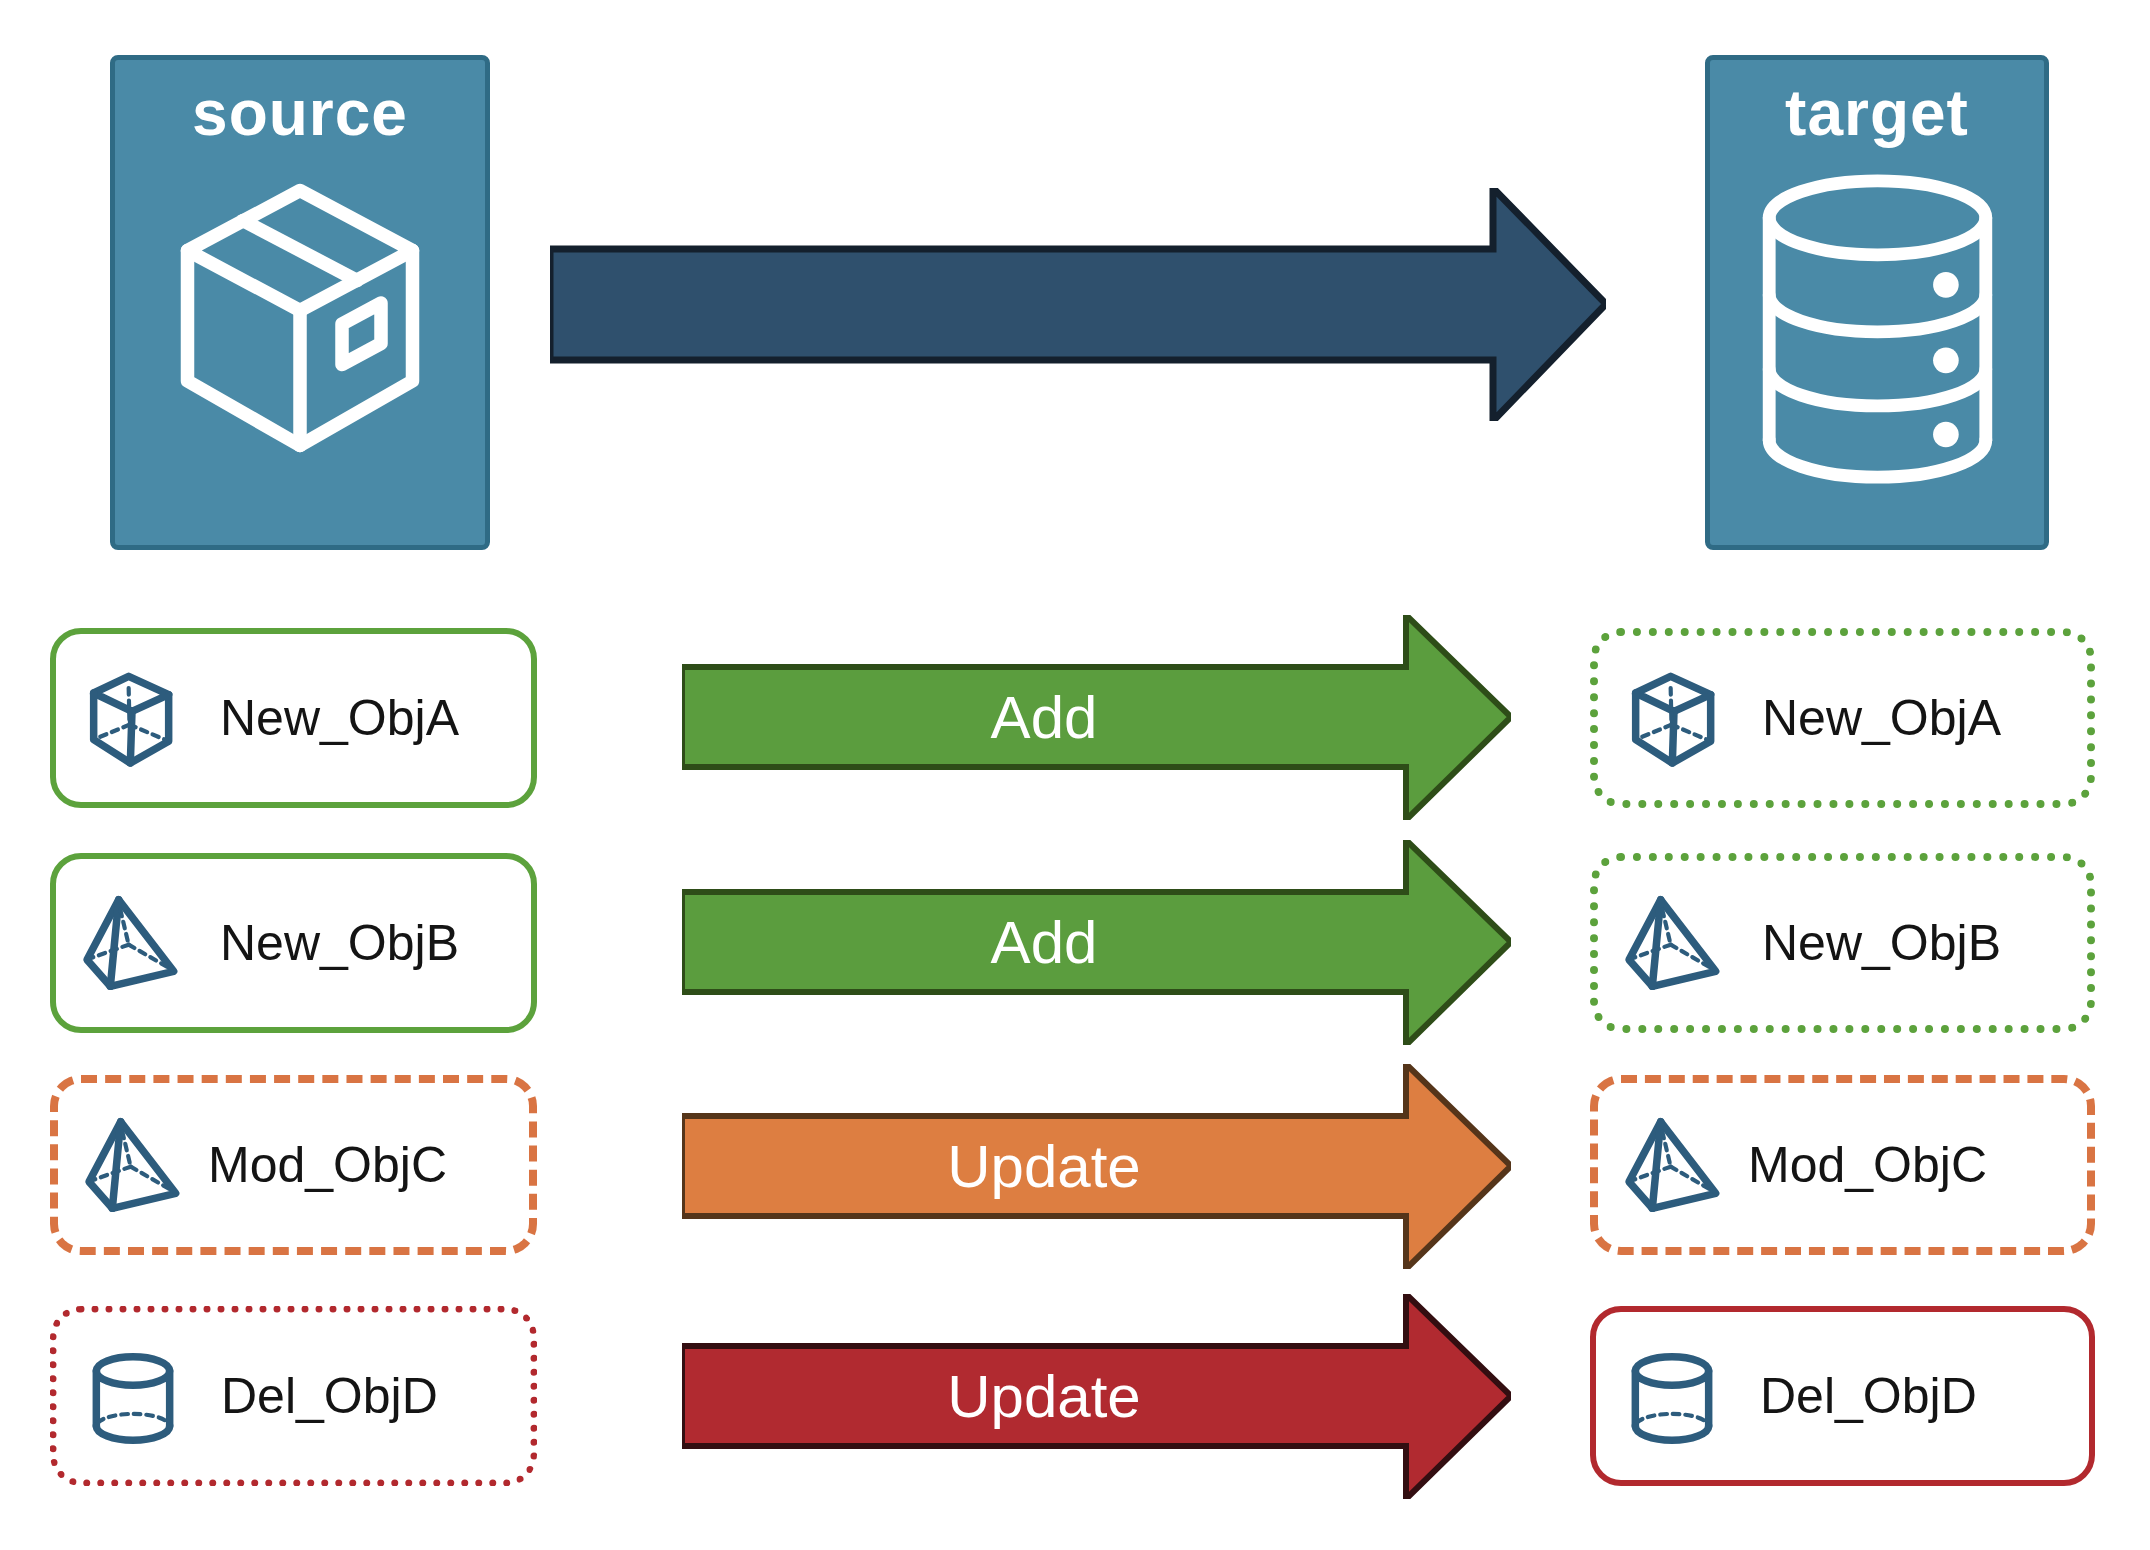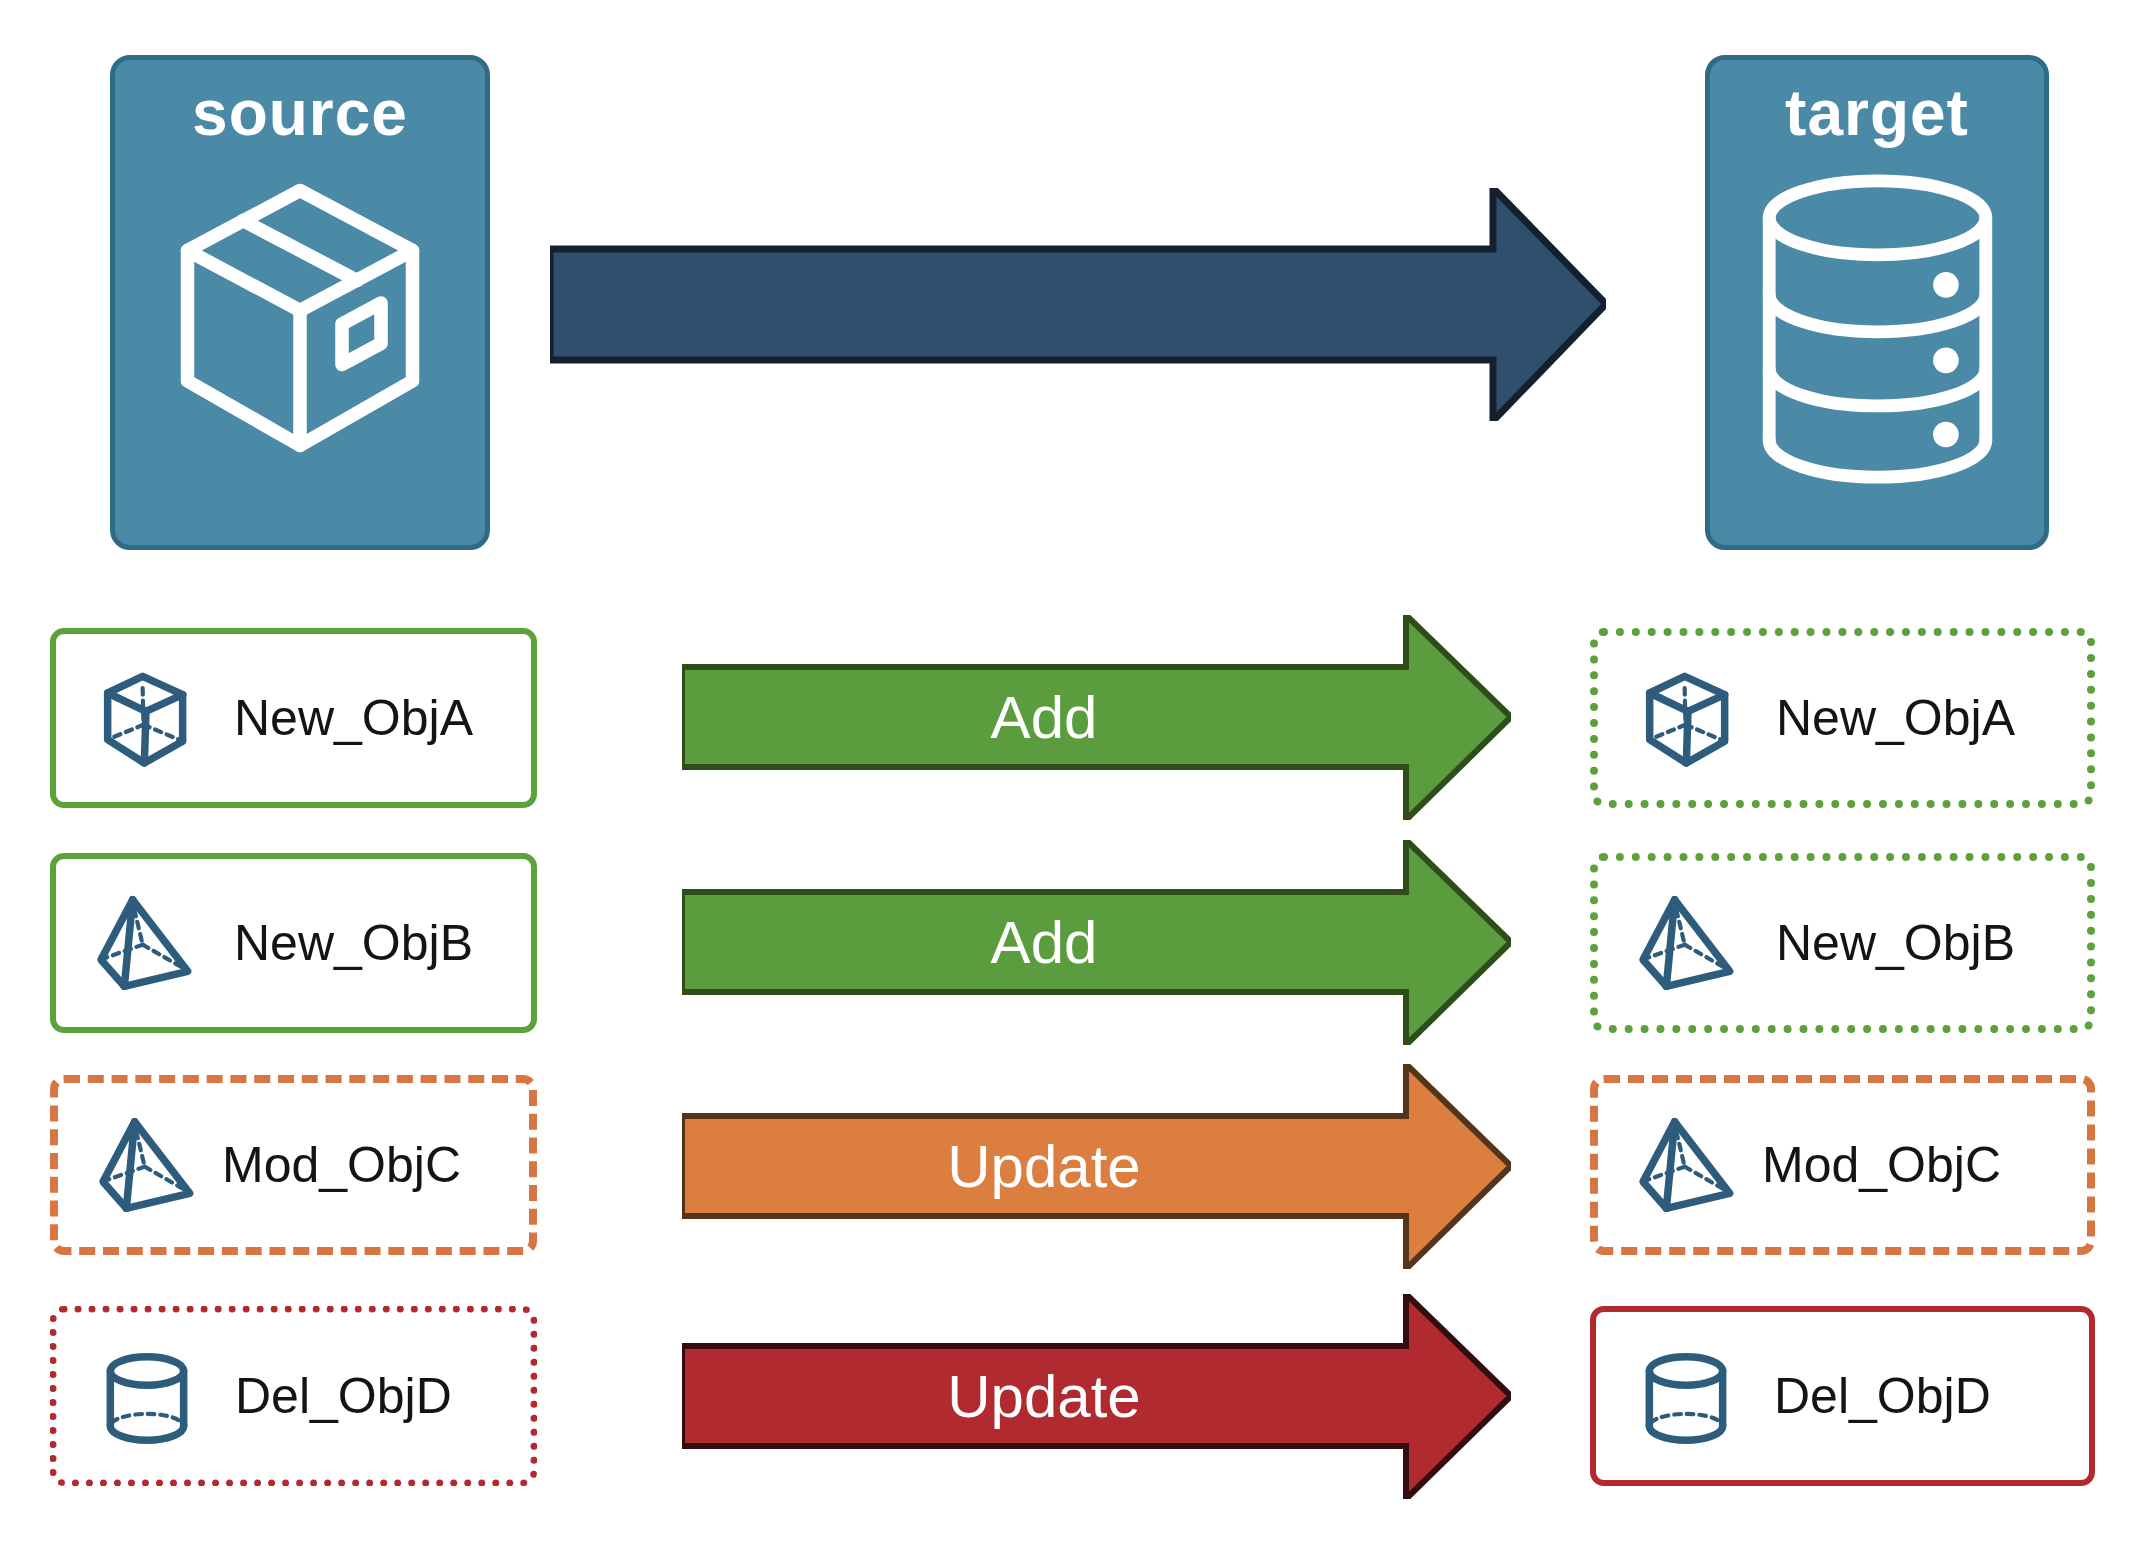--- a/index.html
+++ b/index.html
@@ -3,21 +3,21 @@
 <meta charset="utf-8">
 <style>
   html,body{margin:0;padding:0;background:#ffffff;}
   .stage{
     position:relative;width:2150px;height:1550px;background:#ffffff;
     font-family:"Liberation Sans",sans-serif;overflow:hidden;
   }
   
   .node{
     position:absolute;top:55px;width:380px;height:495px;box-sizing:border-box;
-    background:#4A8AA7;border:5px solid #2F6B85;border-radius:20px;
+    background:#4A8AA7;border:5px solid #2F6B85;border-radius:8px;
     display:flex;flex-direction:column;align-items:center;padding-top:16px;
   }
   .node-src{left:110px;}
   .node-tgt{left:1705px;width:344px;}
   .node-title{color:#ffffff;font-weight:bold;font-size:64px;letter-spacing:1px;}
   .node-icon{margin-top:18px;}
 
   
   .compare-arrow{position:absolute;left:550px;top:188px;width:1056px;height:233px;}
   .compare-label{
@@ -30,21 +30,21 @@
   .arrow{position:absolute;left:682px;width:829px;height:205px;}
   .arrow-label{
     position:absolute;left:682px;width:724px;height:101px;
     display:flex;align-items:center;justify-content:center;
     color:#ffffff;font-size:60px;
   }
 
   
   .card{
     position:absolute;height:180px;box-sizing:border-box;background:#ffffff;
-    border-radius:14px;display:flex;align-items:center;padding-left:40px;gap:38px;
+    border-radius:31px;display:flex;align-items:center;padding-left:26px;gap:38px;
   }
   .card.left{left:50px;width:487px;}
   .card.right{left:1590px;width:505px;}
   .b-solid-green {border:6px solid #5CA23C;}
   .b-dotted-green{border:8px dotted #5CA23C;}
   .b-dashed-orange{border:8px dashed #D97443;gap:24px;}
   .b-dotted-red {border:7px dotted #B2292E;}
   .b-solid-red  {border:6px solid #B2292E;}
   .card-label{font-size:50px;color:#141414;white-space:nowrap;}
   .obj-icon{width:100px;height:100px;flex:0 0 auto;}

